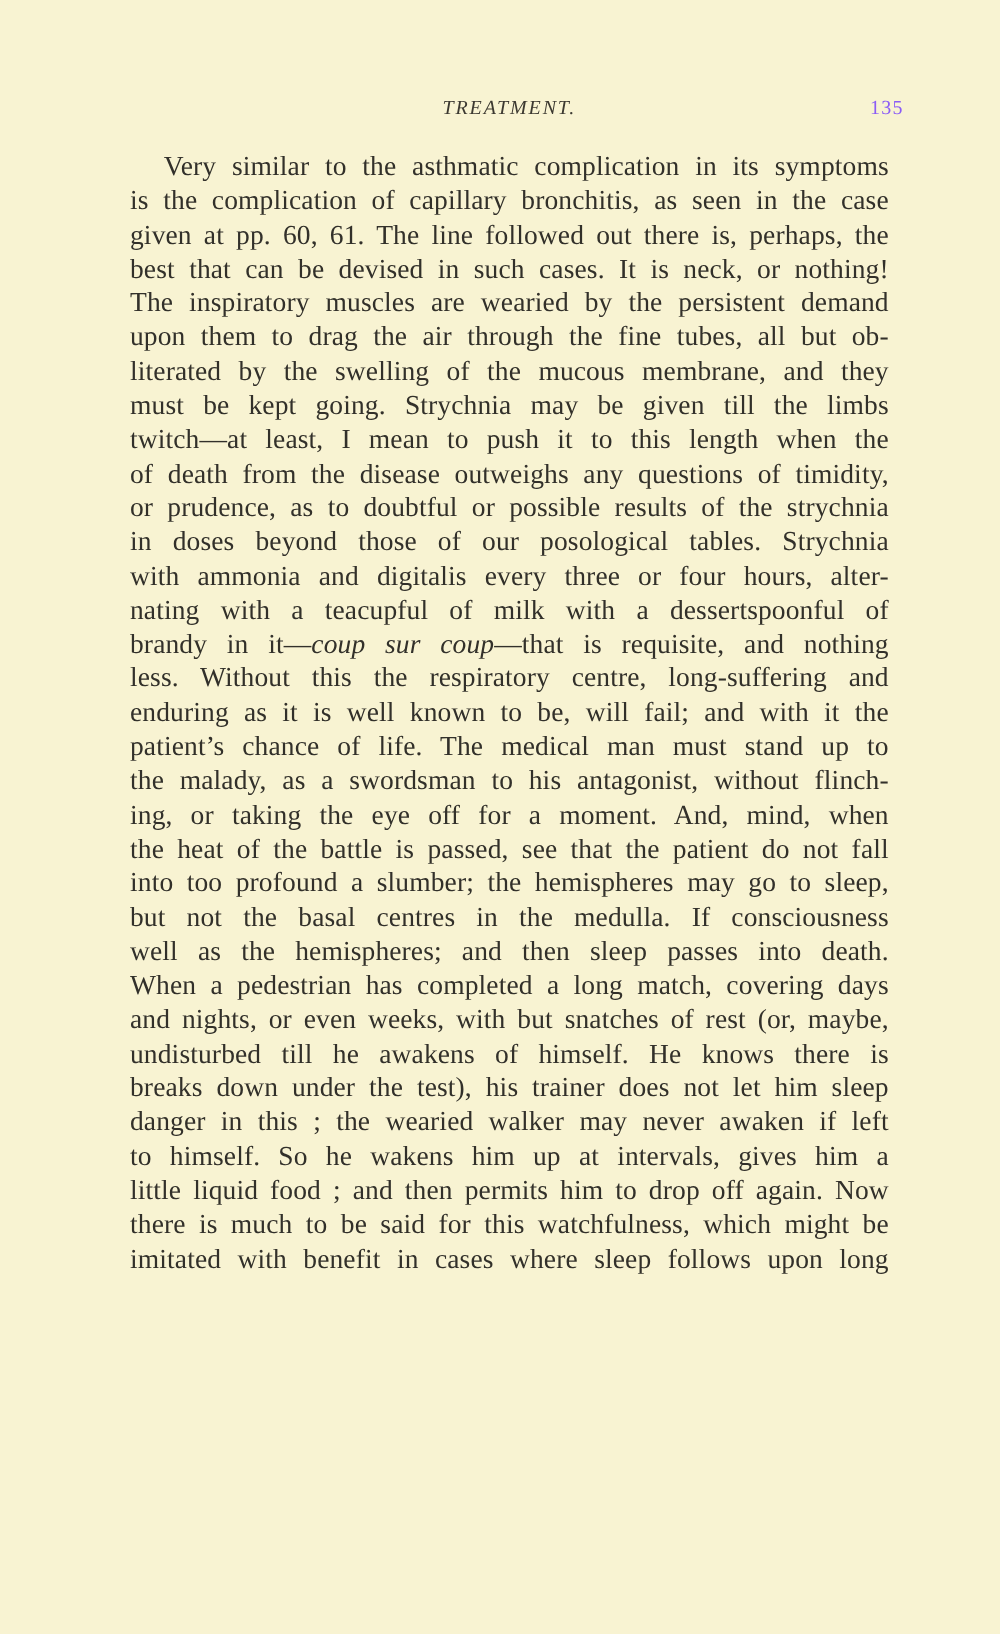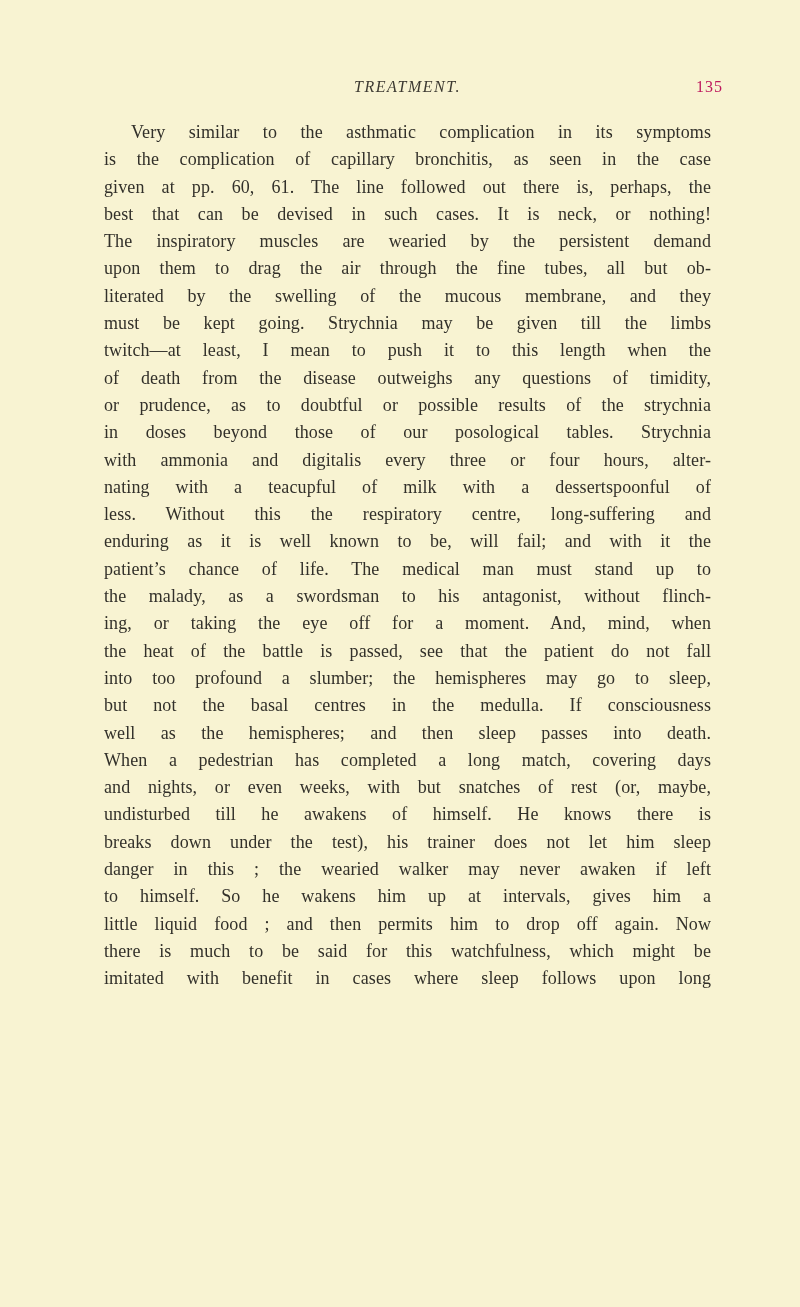--- a/index.html
+++ b/index.html
@@ -34,28 +34,28 @@
     font-style: italic;
     letter-spacing: 1.5px;
     color: #3c3931;
   }
   .page-number {
     position: absolute;
     right: -12px;
     top: 0;
     font-size: 16px;
     letter-spacing: 1px;
-    color: #be185d;
+    color: #8b5cf6;
   }
   .body-text {
     position: absolute;
     left: 104px;
     top: 119px;
     width: 607px;
-    font-size: 18px;
+    font-size: 22px;
     line-height: 27.3px;
     letter-spacing: 0.1px;
   }
   .line {
     text-align: justify;
     text-align-last: justify;
     height: 27.3px;
   }
   .line.indent {
     text-indent: 27px;
@@ -80,20 +80,21 @@
       <div class="line"><span>The inspiratory muscles are wearied by the persistent demand</span></div>
       <div class="line"><span>upon them to drag the air through the fine tubes, all but ob-</span></div>
       <div class="line"><span>literated by the swelling of the mucous membrane, and they</span></div>
       <div class="line"><span>must be kept going. Strychnia may be given till the limbs</span></div>
       <div class="line"><span>twitch—at least, I mean to push it to this length when the</span></div>
       <div class="line"><span>of death from the disease outweighs any questions of timidity,</span></div>
       <div class="line"><span>or prudence, as to doubtful or possible results of the strychnia</span></div>
       <div class="line"><span>in doses beyond those of our posological tables. Strychnia</span></div>
       <div class="line"><span>with ammonia and digitalis every three or four hours, alter-</span></div>
       <div class="line"><span>nating with a teacupful of milk with a dessertspoonful of</span></div>
+      <div class="line"><span>brandy in it—</span><span class="italic">coup sur coup</span><span>—that is requisite, and nothing</span></div>
       <div class="line"><span>less. Without this the respiratory centre, long-suffering and</span></div>
       <div class="line"><span>enduring as it is well known to be, will fail; and with it the</span></div>
       <div class="line"><span>patient’s chance of life. The medical man must stand up to</span></div>
       <div class="line"><span>the malady, as a swordsman to his antagonist, without flinch-</span></div>
       <div class="line"><span>ing, or taking the eye off for a moment. And, mind, when</span></div>
       <div class="line"><span>the heat of the battle is passed, see that the patient do not fall</span></div>
       <div class="line"><span>into too profound a slumber; the hemispheres may go to sleep,</span></div>
       <div class="line"><span>but not the basal centres in the medulla. If consciousness</span></div>
       <div class="line"><span>well as the hemispheres; and then sleep passes into death.</span></div>
       <div class="line"><span>When a pedestrian has completed a long match, covering days</span></div>

